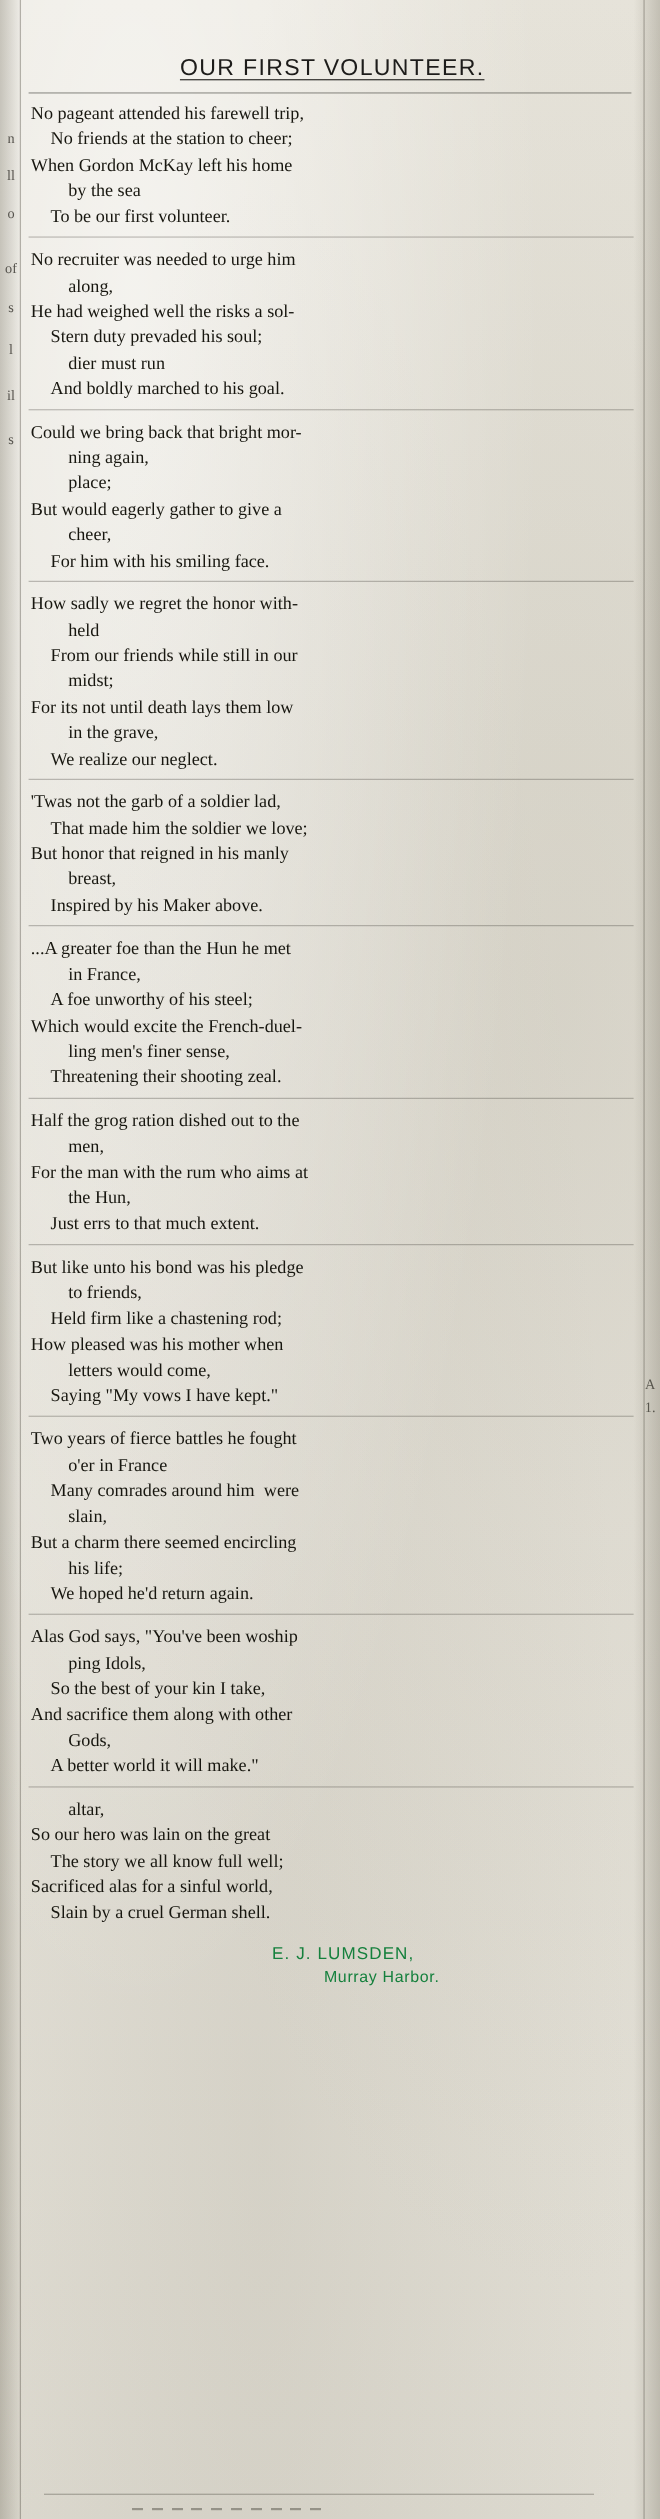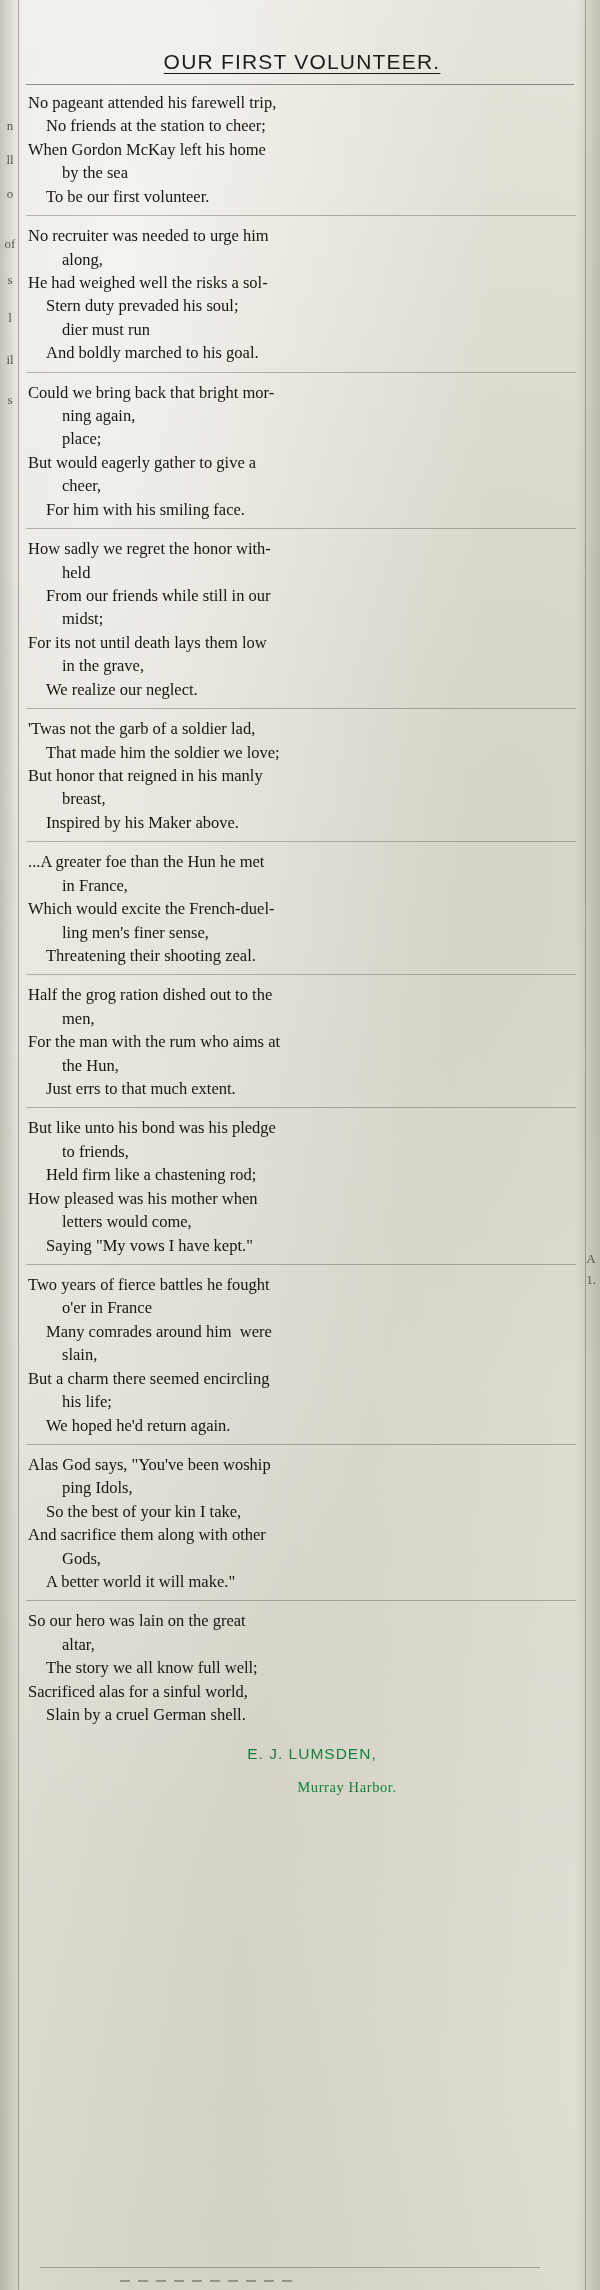--- a/index.html
+++ b/index.html
@@ -109,24 +109,23 @@
     font-size: 15.5px;
     letter-spacing: 1px;
   }
   .sig-name {
     text-align: center;
     padding-left: 20px;
   }
   .sig-place {
     text-align: center;
     padding-left: 90px;
-    margin-top: 16px;
+    margin-top: 4px;
     font-size: 14.5px;
     letter-spacing: 0.6px;
-    font-family: Liberation Serif, serif;
   }
 
   .bottom-rule {
     position: absolute;
     left: 40px;
     right: 60px;
     bottom: 22px;
     height: 1px;
     background: rgba(70,67,58,0.4);
   }
@@ -229,20 +228,21 @@
           <div class="line ind-0">'Twas not the garb of a soldier lad,</div>
           <div class="line ind-1">That made him the soldier we love;</div>
           <div class="line ind-0">But honor that reigned in his manly</div>
           <div class="line ind-2">breast,</div>
           <div class="line ind-1">Inspired by his Maker above.</div>
         </div>
         <div class="stanza-sep"></div>
         <div class="stanza">
           <div class="line ind-0">...A greater foe than the Hun he met</div>
           <div class="line ind-2">in France,</div>
+          <div class="line ind-1">A foe unworthy of his steel;</div>
           <div class="line ind-0">Which would excite the French-duel-</div>
           <div class="line ind-2">ling men's finer sense,</div>
           <div class="line ind-1">Threatening their shooting zeal.</div>
         </div>
         <div class="stanza-sep"></div>
         <div class="stanza">
           <div class="line ind-0">Half the grog ration dished out to the</div>
           <div class="line ind-2">men,</div>
           <div class="line ind-0">For the man with the rum who aims at</div>
           <div class="line ind-2">the Hun,</div>
@@ -271,22 +271,22 @@
         <div class="stanza">
           <div class="line ind-0">Alas God says, "You've been woship</div>
           <div class="line ind-2">ping Idols,</div>
           <div class="line ind-1">So the best of your kin I take,</div>
           <div class="line ind-0">And sacrifice them along with other</div>
           <div class="line ind-2">Gods,</div>
           <div class="line ind-1">A better world it will make."</div>
         </div>
         <div class="stanza-sep"></div>
         <div class="stanza">
+          <div class="line ind-2">altar,</div>
           <div class="line ind-0">So our hero was lain on the great</div>
-          <div class="line ind-2">altar,</div>
           <div class="line ind-1">The story we all know full well;</div>
           <div class="line ind-0">Sacrificed alas for a sinful world,</div>
           <div class="line ind-1">Slain by a cruel German shell.</div>
         </div>
       </div>
     <div class="signature">
       <div class="sig-name">E. J. LUMSDEN,</div>
       <div class="sig-place">Murray Harbor.</div>
     </div>
   </div>

